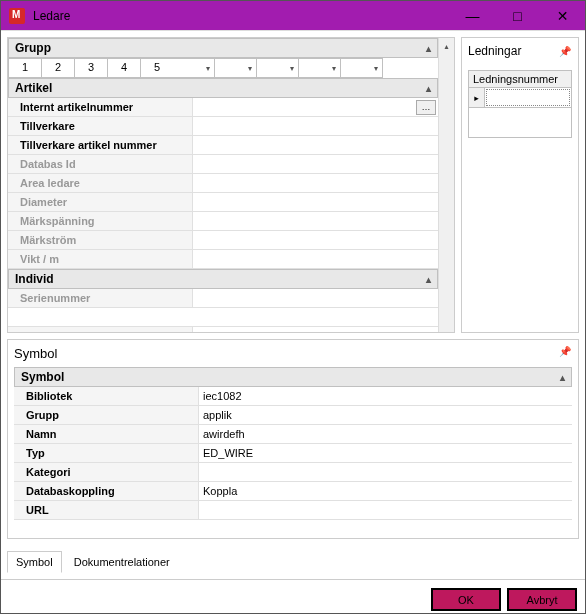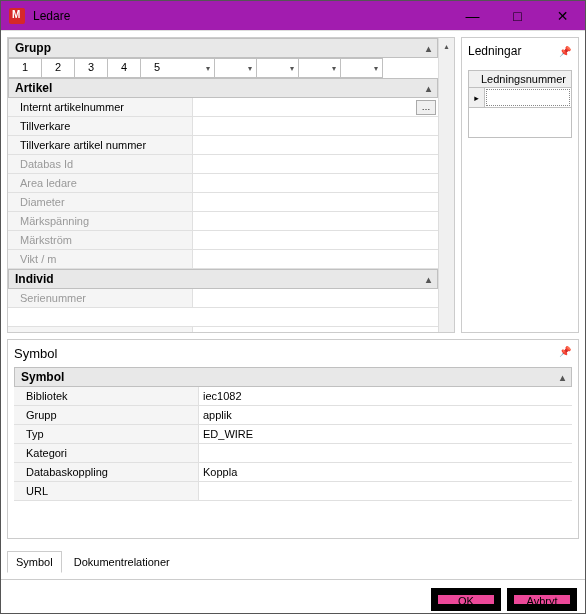--- a/index.html
+++ b/index.html
@@ -17,39 +17,39 @@
 .vscroll .arrow { height: 16px; display: flex; align-items: center; justify-content: center; font-size: 8px; color: #555; }
 .section-hdr { background: #e8e8e8; border: 1px solid #c0c0c0; font-weight: bold; padding: 2px 6px; display: flex; justify-content: space-between; align-items: center; font-size: 12px; }
 .section-hdr .collapse { font-size: 10px; color: #555; }
 .koder-tabs { display: flex; border-bottom: 1px solid #c0c0c0; }
 .koder-tabs .tab { width: 34px; border: 1px solid #c0c0c0; border-bottom: none; text-align: center; padding: 2px 0; font-size: 11px; background: #fff; margin-right: -1px; }
 .koder-tabs .tab.active { background: #fff; }
 .koder-dropdowns { display: flex; }
 .koder-dropdowns .dd { width: 42px; border: 1px solid #c0c0c0; border-left: none; height: 20px; position: relative; background: #fff; }
 .koder-dropdowns .dd .caret { position: absolute; right: 4px; top: 5px; font-size: 8px; color: #555; }
 .prop-row { display: flex; border-bottom: 1px solid #e0e0e0; height: 19px; align-items: center; }
-.prop-label { width: 185px; padding-left: 12px; background: #f5f5f5; border-right: 1px solid #e0e0e0; font-size: 11px; color: #000; height: 100%; display: flex; align-items: center; }
+.prop-label { width: 185px; padding-left: 12px; background: #f5f5f5; border-right: 1px solid #e0e0e0; font-size: 11px; color: #000; height: 100%; display: flex; align-items: center; font-weight: bold; }
 .prop-label.disabled { color: #999; }
 .prop-value { flex: 1; padding-left: 4px; font-size: 11px; height: 100%; display: flex; align-items: center; position: relative; }
 .prop-value .ellipsis-btn { position: absolute; right: 2px; width: 20px; height: 15px; border: 1px solid #aaa; background: #f0f0f0; font-size: 9px; display: flex; align-items: center; justify-content: center; }
 .right-pane { width: 118px; border: 1px solid #ccc; background: #fff; padding: 6px; }
 .right-title { display: flex; justify-content: space-between; align-items: center; font-size: 12px; margin-bottom: 12px; }
 .pin { font-size: 10px; }
-.grid-hdr { border: 1px solid #c0c0c0; background: #f0f0f0; padding: 2px 12px; font-size: 11px; }
+.grid-hdr { border: 1px solid #c0c0c0; background: #f0f0f0; padding: 2px 4px; font-size: 11px; }
 .grid-row { display: flex; border: 1px solid #c0c0c0; border-top: none; height: 20px; }
 .grid-row .rowhdr { width: 16px; background: #f0f0f0; border-right: 1px solid #c0c0c0; display: flex; align-items: center; justify-content: center; font-size: 9px; }
 .grid-row .cell { flex: 1; border: 1px dotted #888; margin: 1px; }
 .symbol-pane { margin: 6px; border: 1px solid #ccc; padding: 6px; height: 200px; }
 .symbol-title { display: flex; justify-content: space-between; font-size: 13px; margin-bottom: 6px; }
 .symbol-grid .section-hdr { font-size: 12px; }
 .bottom-tabs { margin: 0 6px; padding: 6px 0; font-size: 11px; }
 .bottom-tab { display: inline-block; padding: 4px 8px; border: 1px solid transparent; }
 .bottom-tab.active { border: 1px solid #ccc; border-bottom-color: #fff; background: #fff; }
 .footer { border-top: 1px solid #ccc; padding: 8px; display: flex; justify-content: flex-end; gap: 6px; }
-.btn { width: 70px; height: 23px; border: 7px solid #000000; background: #ec4899; font-size: 11px; cursor: default; }
+.btn { width: 70px; height: 23px; border: 2px solid #000000; background: #be185d; font-size: 11px; cursor: default; }
 </style>
 </head>
 <body>
 
 <div class="titlebar">
   <div class="icon"></div>
   <div class="title">Ledare</div>
   <div class="winbtns">
     <div class="winbtn">—</div>
     <div class="winbtn">□</div>
@@ -184,20 +184,24 @@
     <div id="symbol-rows">
         <div class="prop-row">
           <div class="prop-label">Bibliotek</div>
           <div class="prop-value">iec1082</div>
         </div>
         <div class="prop-row">
           <div class="prop-label">Grupp</div>
           <div class="prop-value">applik</div>
         </div>
         <div class="prop-row">
+          <div class="prop-label">Namn</div>
+          <div class="prop-value">awirdefh</div>
+        </div>
+        <div class="prop-row">
           <div class="prop-label">Typ</div>
           <div class="prop-value">ED_WIRE</div>
         </div>
         <div class="prop-row">
           <div class="prop-label">Kategori</div>
           <div class="prop-value"></div>
         </div>
         <div class="prop-row">
           <div class="prop-label">Databaskoppling</div>
           <div class="prop-value">Koppla</div>

